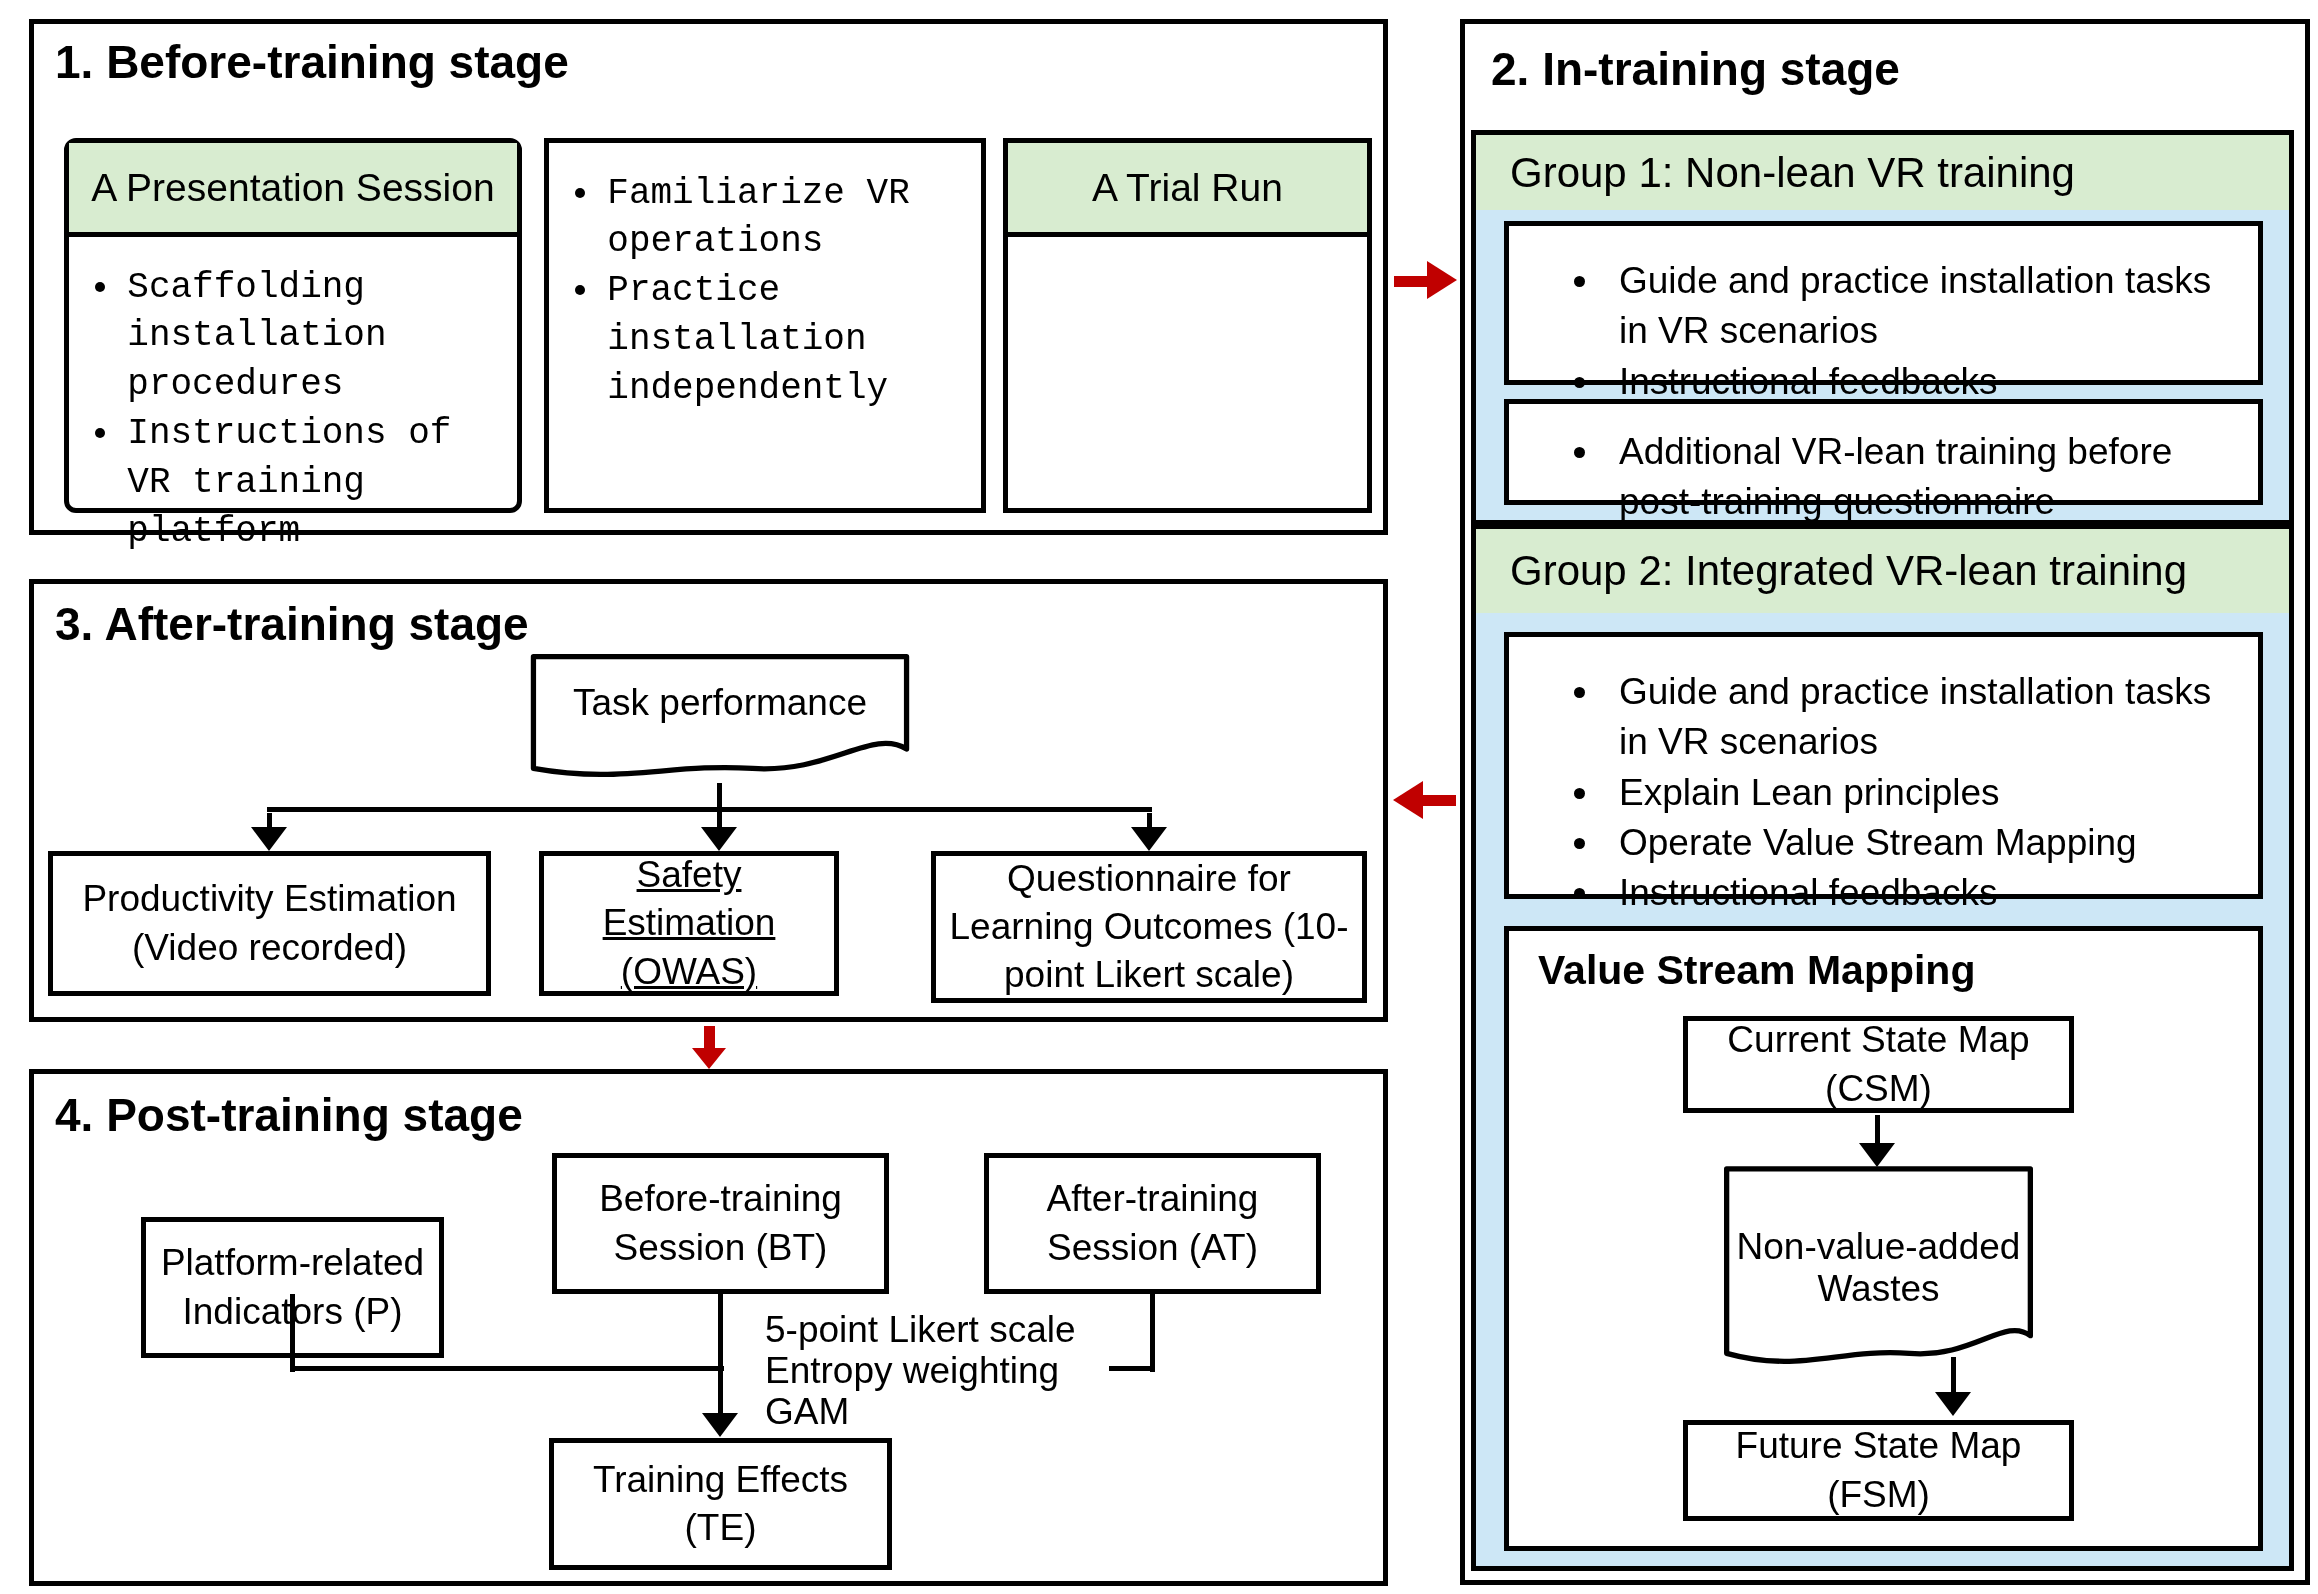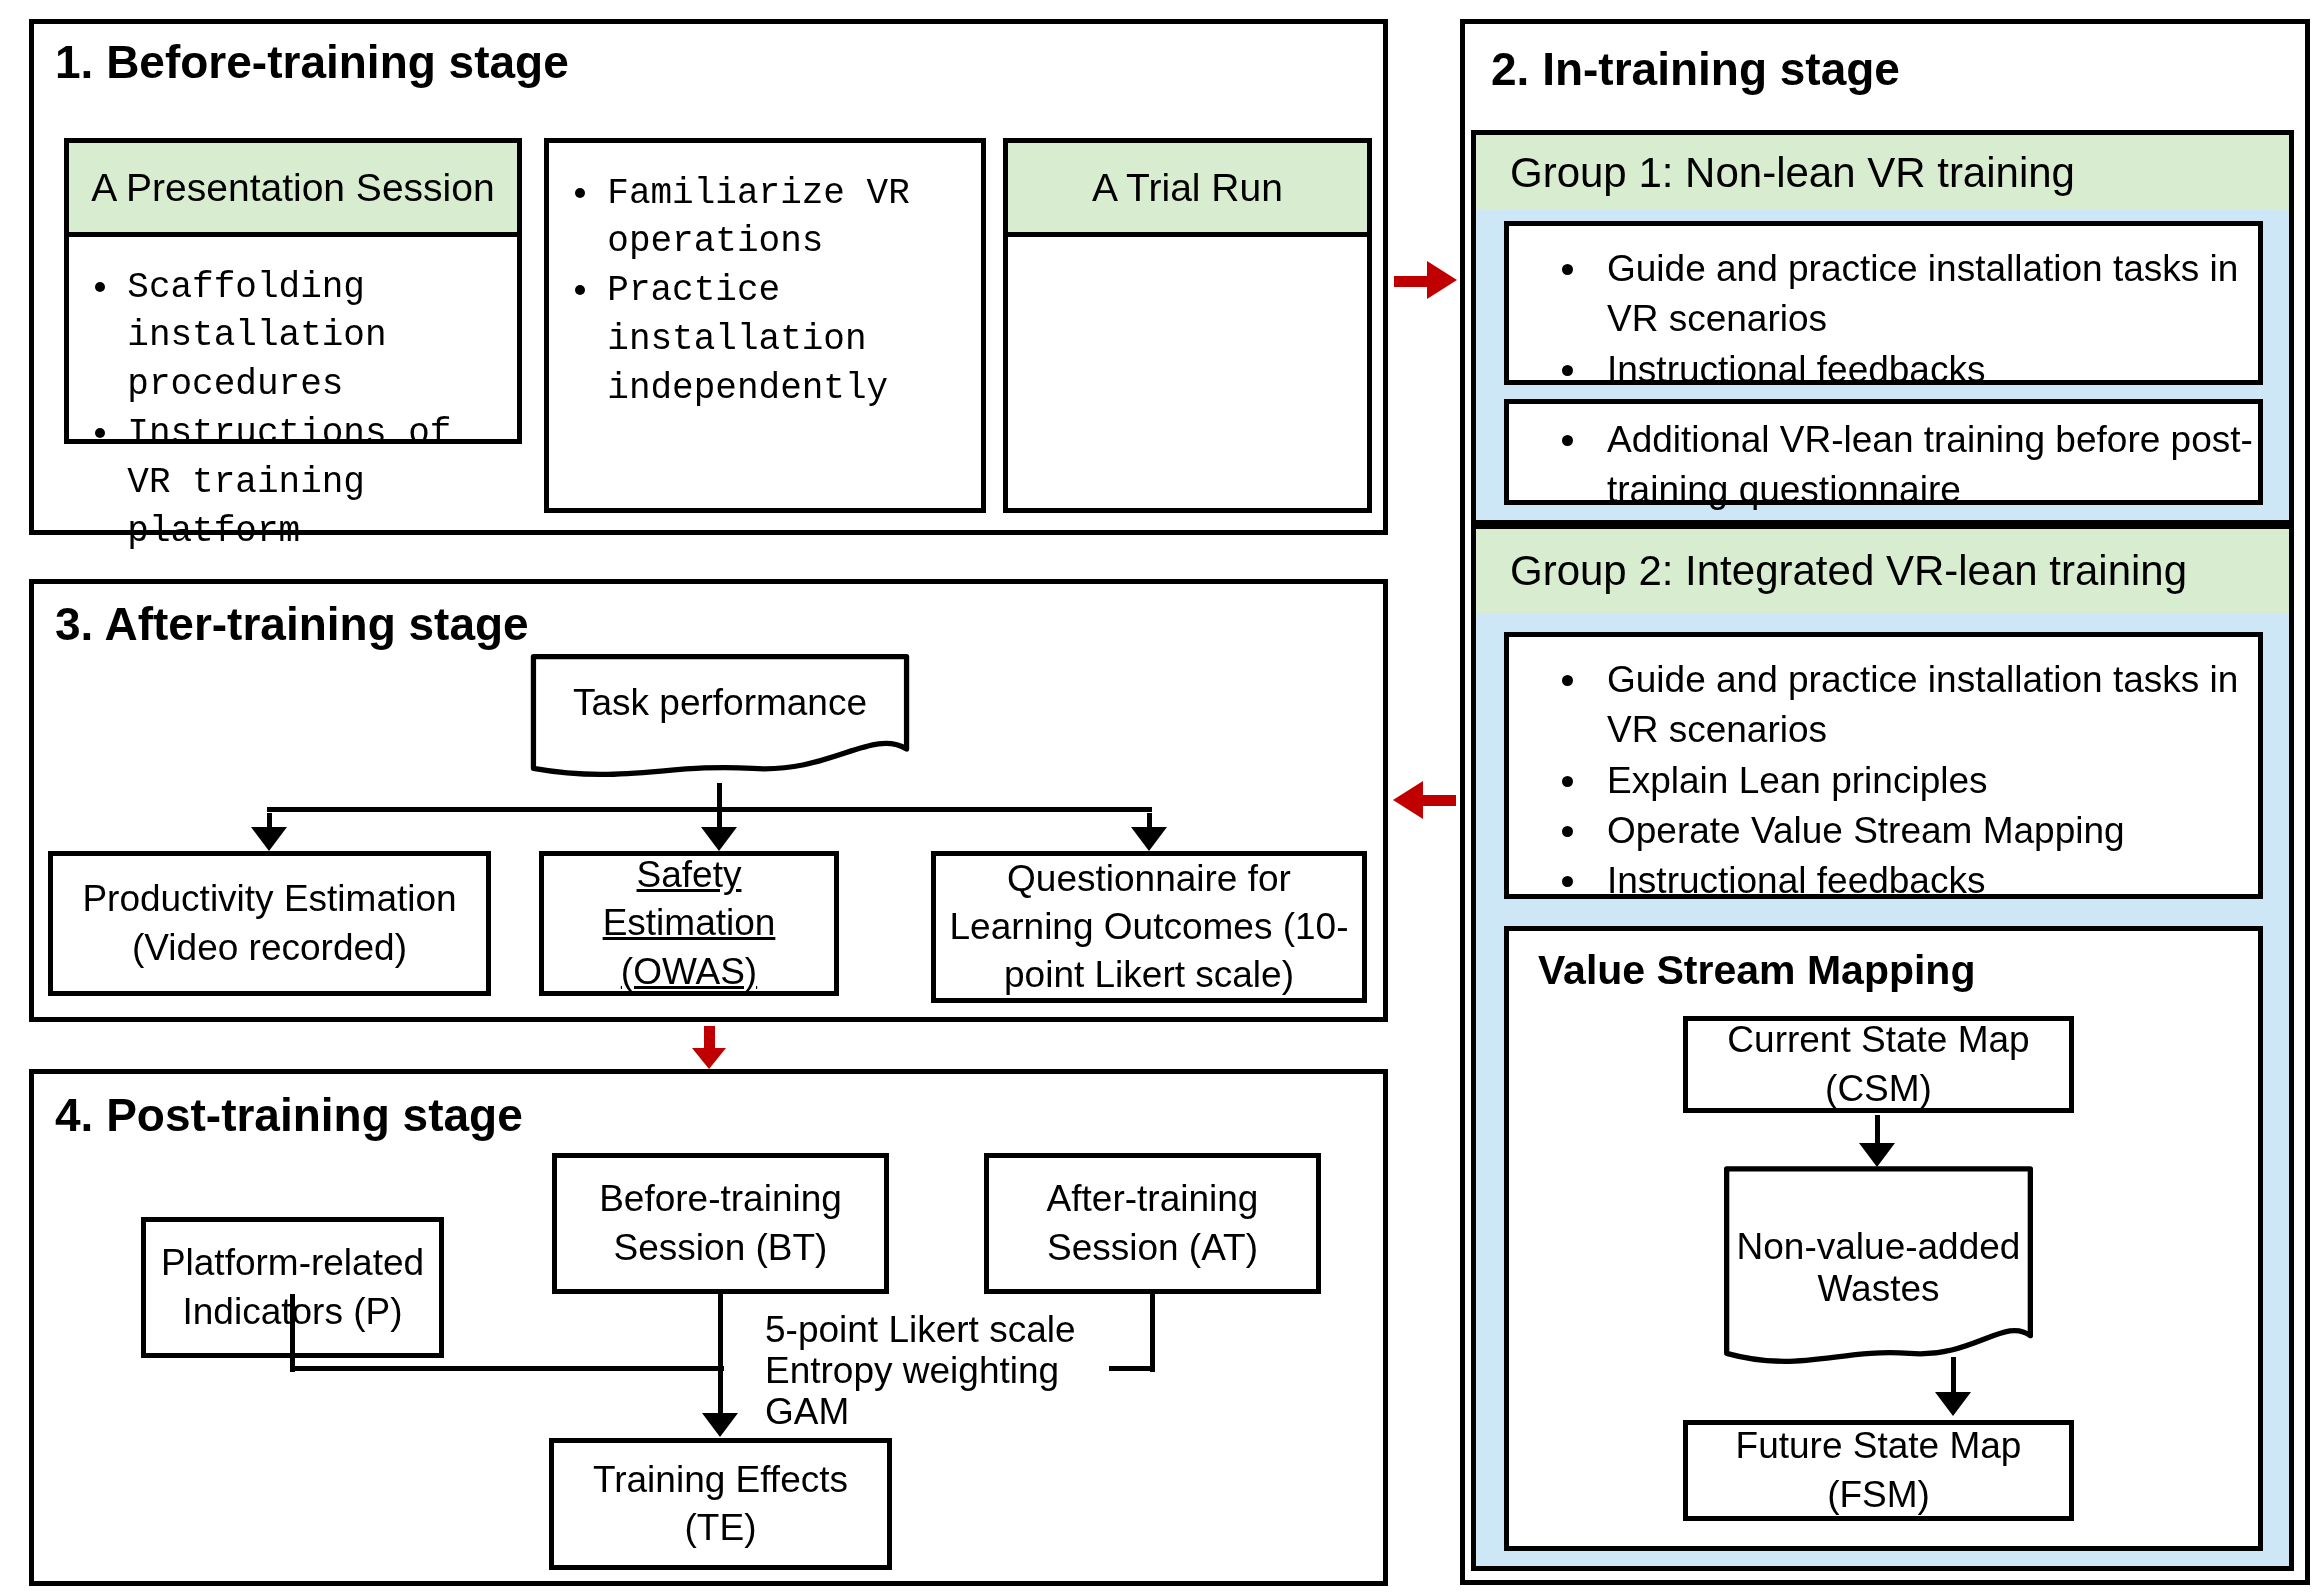--- a/index.html
+++ b/index.html
@@ -12,21 +12,21 @@
   .card-header{background:#d8ecd0;border-bottom:5.3px solid #000;height:94px;
                display:flex;align-items:center;justify-content:center;
                font-size:39px;box-sizing:border-box;}
   .card-body{padding:26.5px 12.4px 0 14px;}
   .card-body ul{margin:0;padding-left:39px;}
   .card-body li{font-size:36px;line-height:1.36;padding-left:5.3px;font-family:Liberation Mono, monospace;}
   .gwrap{position:absolute;border:5.3px solid #000;background:#cde7f6;box-sizing:border-box;}
   .ghead{background:#d8ecd0;display:flex;align-items:center;
          padding-left:34px;font-size:42px;box-sizing:border-box;}
   .wbox{position:absolute;border:5.3px solid #000;background:#fff;box-sizing:border-box;}
-  .wbox ul{margin:4px;padding-left:78px;}
+  .wbox ul{margin:16px;padding-left:78px;}
   .wbox li{font-size:37px;line-height:1.36;padding-left:16px;}
   .node{position:absolute;border:5.3px solid #000;background:#fff;box-sizing:border-box;
         display:flex;align-items:center;justify-content:center;text-align:center;
         font-size:37px;line-height:1.3;}
   .vsm-title{position:absolute;font-size:41px;font-weight:bold;white-space:nowrap;}
   .doc-label{position:absolute;width:100%;text-align:center;font-size:37px;}
   .line{position:absolute;background:#000;}
   .ah-down{position:absolute;width:0;height:0;
            border-left:18.5px solid transparent;border-right:18.5px solid transparent;
            border-top:24px solid #000;}
@@ -41,21 +41,21 @@
             border-left:17.7px solid transparent;border-right:17.7px solid transparent;
             border-top:21px solid #c00000;}
   .methods{position:absolute;font-size:37px;line-height:41px;white-space:nowrap;}
 </style>
 </head>
 <body>
 
 <div class="panel" style="left:29px;top:19.4px;width:1359px;height:516px;"></div>
 <div class="sec-title" style="left:55px;top:35px;">1. Before-training stage</div>
 
-<div class="card" style="left:64px;top:138px;width:458px;height:306px;">
+<div class="card" style="left:64px;top:138px;width:458px;height:375px;border-radius:12px;">
   <div class="card-header">A Presentation Session</div>
   <div class="card-body">
     <ul>
       <li>Scaffolding installation procedures</li>
       <li>Instructions of VR training platform</li>
     </ul>
   </div>
 </div>
 
 <div class="card" style="left:544px;top:138px;width:442px;height:375px;">

